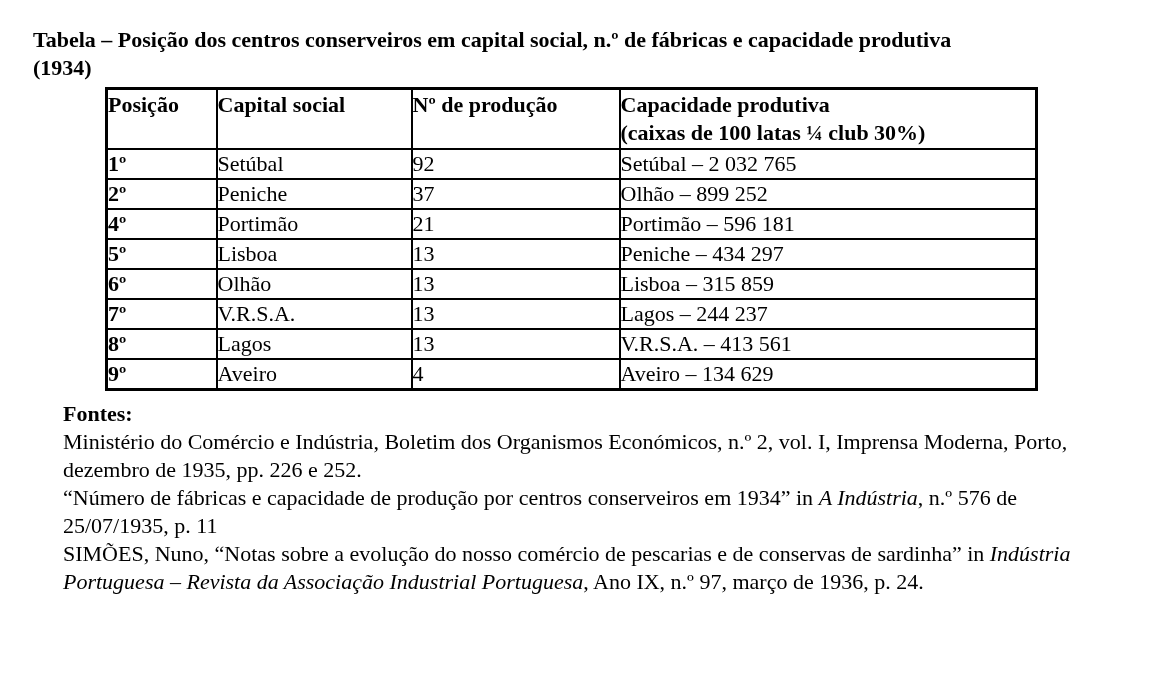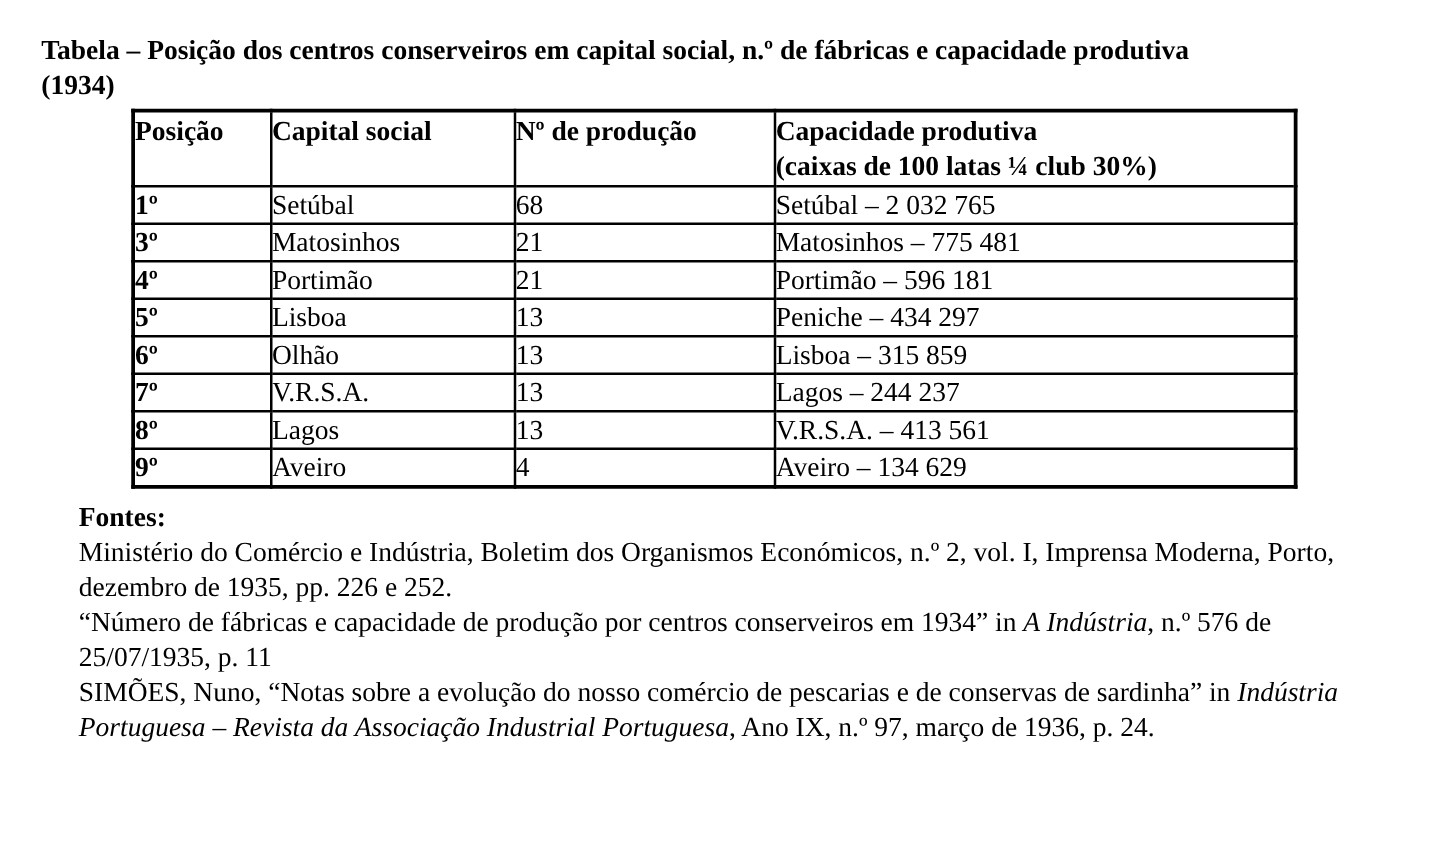--- a/index.html
+++ b/index.html
@@ -78,28 +78,28 @@
       <th>
         <div>Capacidade produtiva</div>
         <div>(caixas de 100 latas ¼ club 30%)</div>
       </th>
     </tr>
   </thead>
   <tbody>
       <tr>
         <td class="bold">1º</td>
         <td>Setúbal</td>
-        <td>68</td>
+        <td>92</td>
         <td>Setúbal – 2 032 765</td>
       </tr>
       <tr>
-        <td class="bold">3º</td>
-        <td>Matosinhos</td>
-        <td>21</td>
-        <td>Matosinhos – 775 481</td>
+        <td class="bold">2º</td>
+        <td>Peniche</td>
+        <td>37</td>
+        <td>Olhão – 899 252</td>
       </tr>
       <tr>
         <td class="bold">4º</td>
         <td>Portimão</td>
         <td>21</td>
         <td>Portimão – 596 181</td>
       </tr>
       <tr>
         <td class="bold">5º</td>
         <td>Lisboa</td>

